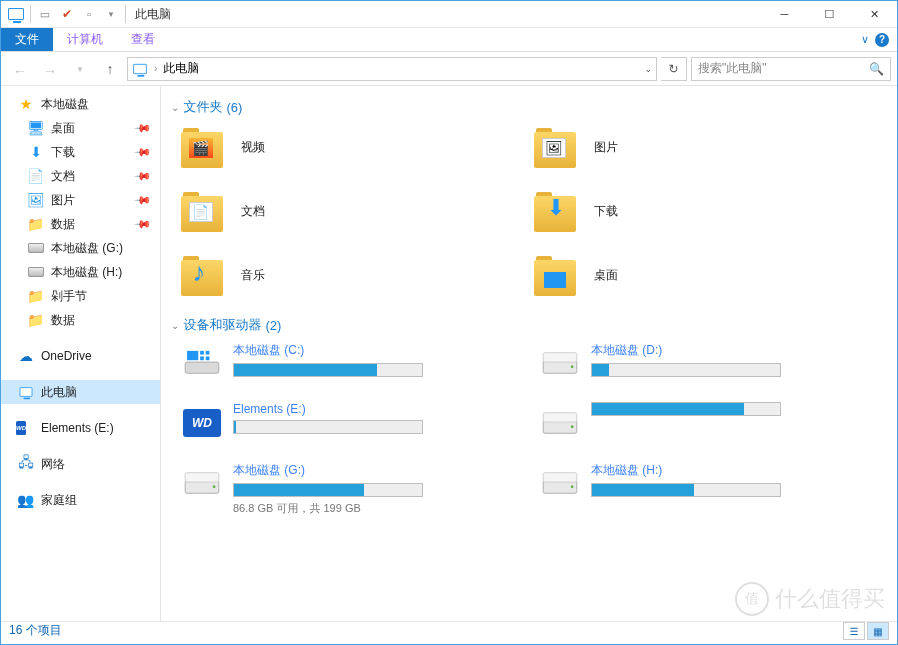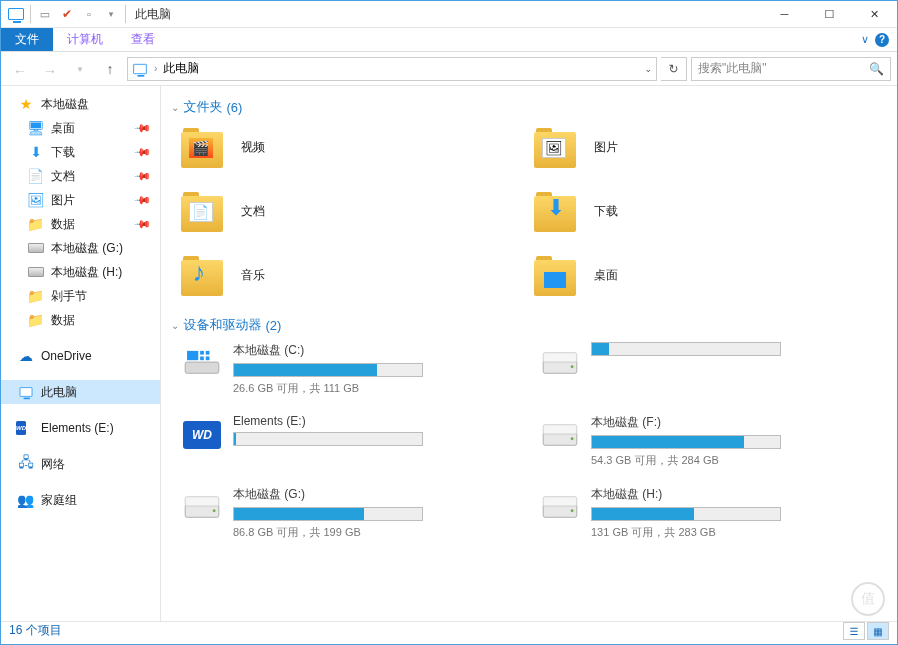--- a/index.html
+++ b/index.html
@@ -43,21 +43,21 @@
 .folder-overlay.music { background:none; border:none; color:#2196f3; font-size:26px; left:6px; top:8px; }
 .folder-overlay.dl { background:none; border:none; color:#2196f3; font-size:22px; left:10px; top:8px; }
 .folder-overlay.desk { background:#2196f3; border:none; top:18px; left:10px; width:22px; height:16px; }
 .folder-label { font-size:12px; color:#222; }
 .drive-grid { display:grid; grid-template-columns: 1fr 1fr; row-gap:18px; column-gap:10px; padding-left:10px; }
 .drive-item { display:flex; gap:10px; align-items:flex-start; }
 .drive-ico { width:42px; height:42px; position:relative; display:flex; align-items:center; justify-content:center; }
 .drive-svg { width:38px; height:28px; }
 .wd-badge { width:38px; height:28px; background:#175ec6; color:#fff; display:flex; align-items:center; justify-content:center; font-weight:bold; font-size:12px; font-style:italic; border-radius:3px; }
 .drive-info { flex:1; }
-.drive-name { font-size:12px; color:#404040; margin-bottom:4px; }
+.drive-name { font-size:12px; color:#3b82f6; margin-bottom:4px; }
 .drive-bar { width:190px; height:14px; border:1px solid #bdbdbd; background:#eee; position:relative; margin-bottom:4px; }
 .drive-fill { position:absolute; left:0; top:0; bottom:0; background:#26a0da; }
 .drive-stats { font-size:11px; color:#777; }
 .statusbar { height:36px; border-top:1px solid #e5e5e5; display:flex; align-items:flex-start; padding:0 8px; font-size:12px; color:#1568b3; }
 .sb-right { margin-left:auto; display:flex; gap:2px; }
 .view-btn { width:22px; height:18px; border:1px solid #ccc; display:flex; align-items:center; justify-content:center; font-size:10px; color:#1568b3; }
 .pc-icon { width:16px; height:12px; border:1.5px solid #2196f3; border-radius:1px; position:relative; background:#fff; }
 .pc-icon::after { content:''; position:absolute; left:4px; bottom:-4px; width:8px; height:2px; background:#2196f3; }
 .star-icon { color:#ffb400; }
 .hd-icon { width:16px; height:10px; background:linear-gradient(#eee,#bbb); border:1px solid #999; border-radius:1px; }
@@ -267,32 +267,32 @@
               <rect x="24" y="2" width="4" height="4" fill="#2196f3"></rect>
               <rect x="18" y="8" width="4" height="4" fill="#2196f3"></rect>
               <rect x="24" y="8" width="4" height="4" fill="#2196f3"></rect>
             </svg>
           </div>
        <div class="drive-info">
          <div class="drive-name">本地磁盘 (C:)</div>
          <div class="drive-bar">
               <div class="drive-fill" style="width:76%;"></div>
             </div>
-         <div class="drive-stats">26.6 GB 可用，共 111 GB</div>
        </div>
      </div>
         <div class="drive-item">
        <div class="drive-ico">
             <svg class="drive-svg" viewBox="0 0 40 30">
               <rect x="2" y="12" width="36" height="14" rx="2" fill="#e8e8e8" stroke="#aaa"></rect>
               <rect x="2" y="4" width="36" height="10" rx="2" fill="#f5f5f5" stroke="#ccc"></rect>
               <circle cx="33" cy="19" r="1.5" fill="#6ab04c"></circle>
             </svg>
           </div>
        <div class="drive-info">
+         <div class="drive-name">本地磁盘 (D:)</div>
          <div class="drive-bar">
               <div class="drive-fill" style="width:9%;"></div>
             </div>
        </div>
      </div>
         <div class="drive-item">
        <div class="drive-ico">
             <div class="wd-badge">WD</div>
           </div>
        <div class="drive-info">
@@ -304,25 +304,23 @@
      </div>
         <div class="drive-item">
        <div class="drive-ico">
             <svg class="drive-svg" viewBox="0 0 40 30">
               <rect x="2" y="12" width="36" height="14" rx="2" fill="#e8e8e8" stroke="#aaa"></rect>
               <rect x="2" y="4" width="36" height="10" rx="2" fill="#f5f5f5" stroke="#ccc"></rect>
               <circle cx="33" cy="19" r="1.5" fill="#6ab04c"></circle>
             </svg>
           </div>
        <div class="drive-info">
-         <div class="drive-name">本地磁盘 (F:)</div>
          <div class="drive-bar">
               <div class="drive-fill" style="width:81%;"></div>
             </div>
-         <div class="drive-stats">54.3 GB 可用，共 284 GB</div>
        </div>
      </div>
         <div class="drive-item">
        <div class="drive-ico">
             <svg class="drive-svg" viewBox="0 0 40 30">
               <rect x="2" y="12" width="36" height="14" rx="2" fill="#e8e8e8" stroke="#aaa"></rect>
               <rect x="2" y="4" width="36" height="10" rx="2" fill="#f5f5f5" stroke="#ccc"></rect>
               <circle cx="33" cy="19" r="1.5" fill="#6ab04c"></circle>
             </svg>
           </div>
@@ -340,30 +338,30 @@
               <rect x="2" y="12" width="36" height="14" rx="2" fill="#e8e8e8" stroke="#aaa"></rect>
               <rect x="2" y="4" width="36" height="10" rx="2" fill="#f5f5f5" stroke="#ccc"></rect>
               <circle cx="33" cy="19" r="1.5" fill="#6ab04c"></circle>
             </svg>
           </div>
        <div class="drive-info">
          <div class="drive-name">本地磁盘 (H:)</div>
          <div class="drive-bar">
               <div class="drive-fill" style="width:54%;"></div>
             </div>
-         <div class="drive-stats">131 GB 可用，共 283 GB</div>
        </div>
      </div>
       </div>
   </div>
 </div>
 
 <div class="statusbar">
   <span>16 个项目</span>
   <div class="sb-right">
     <div class="view-btn">☰</div>
     <div class="view-btn" style="background:#cce8ff;">▦</div>
   </div>
 </div>
 
 <div class="watermark">
   <div class="circ">值</div>
+  <span>什么值得买</span>
 </div>
 
 </body></html>

